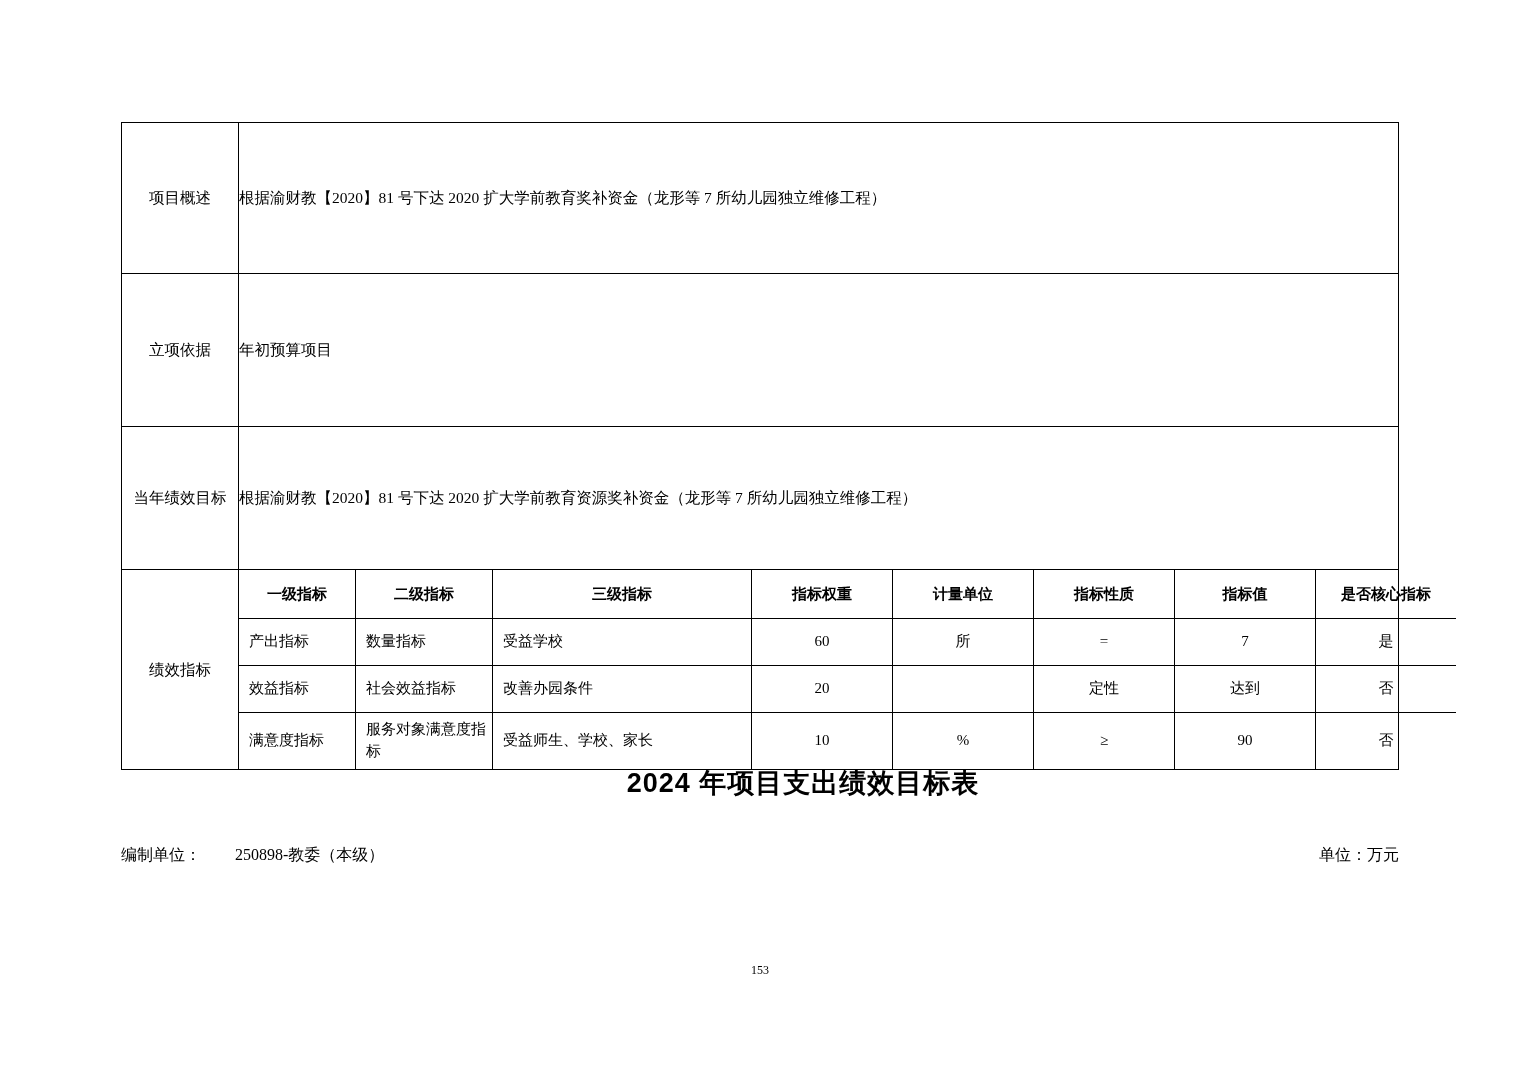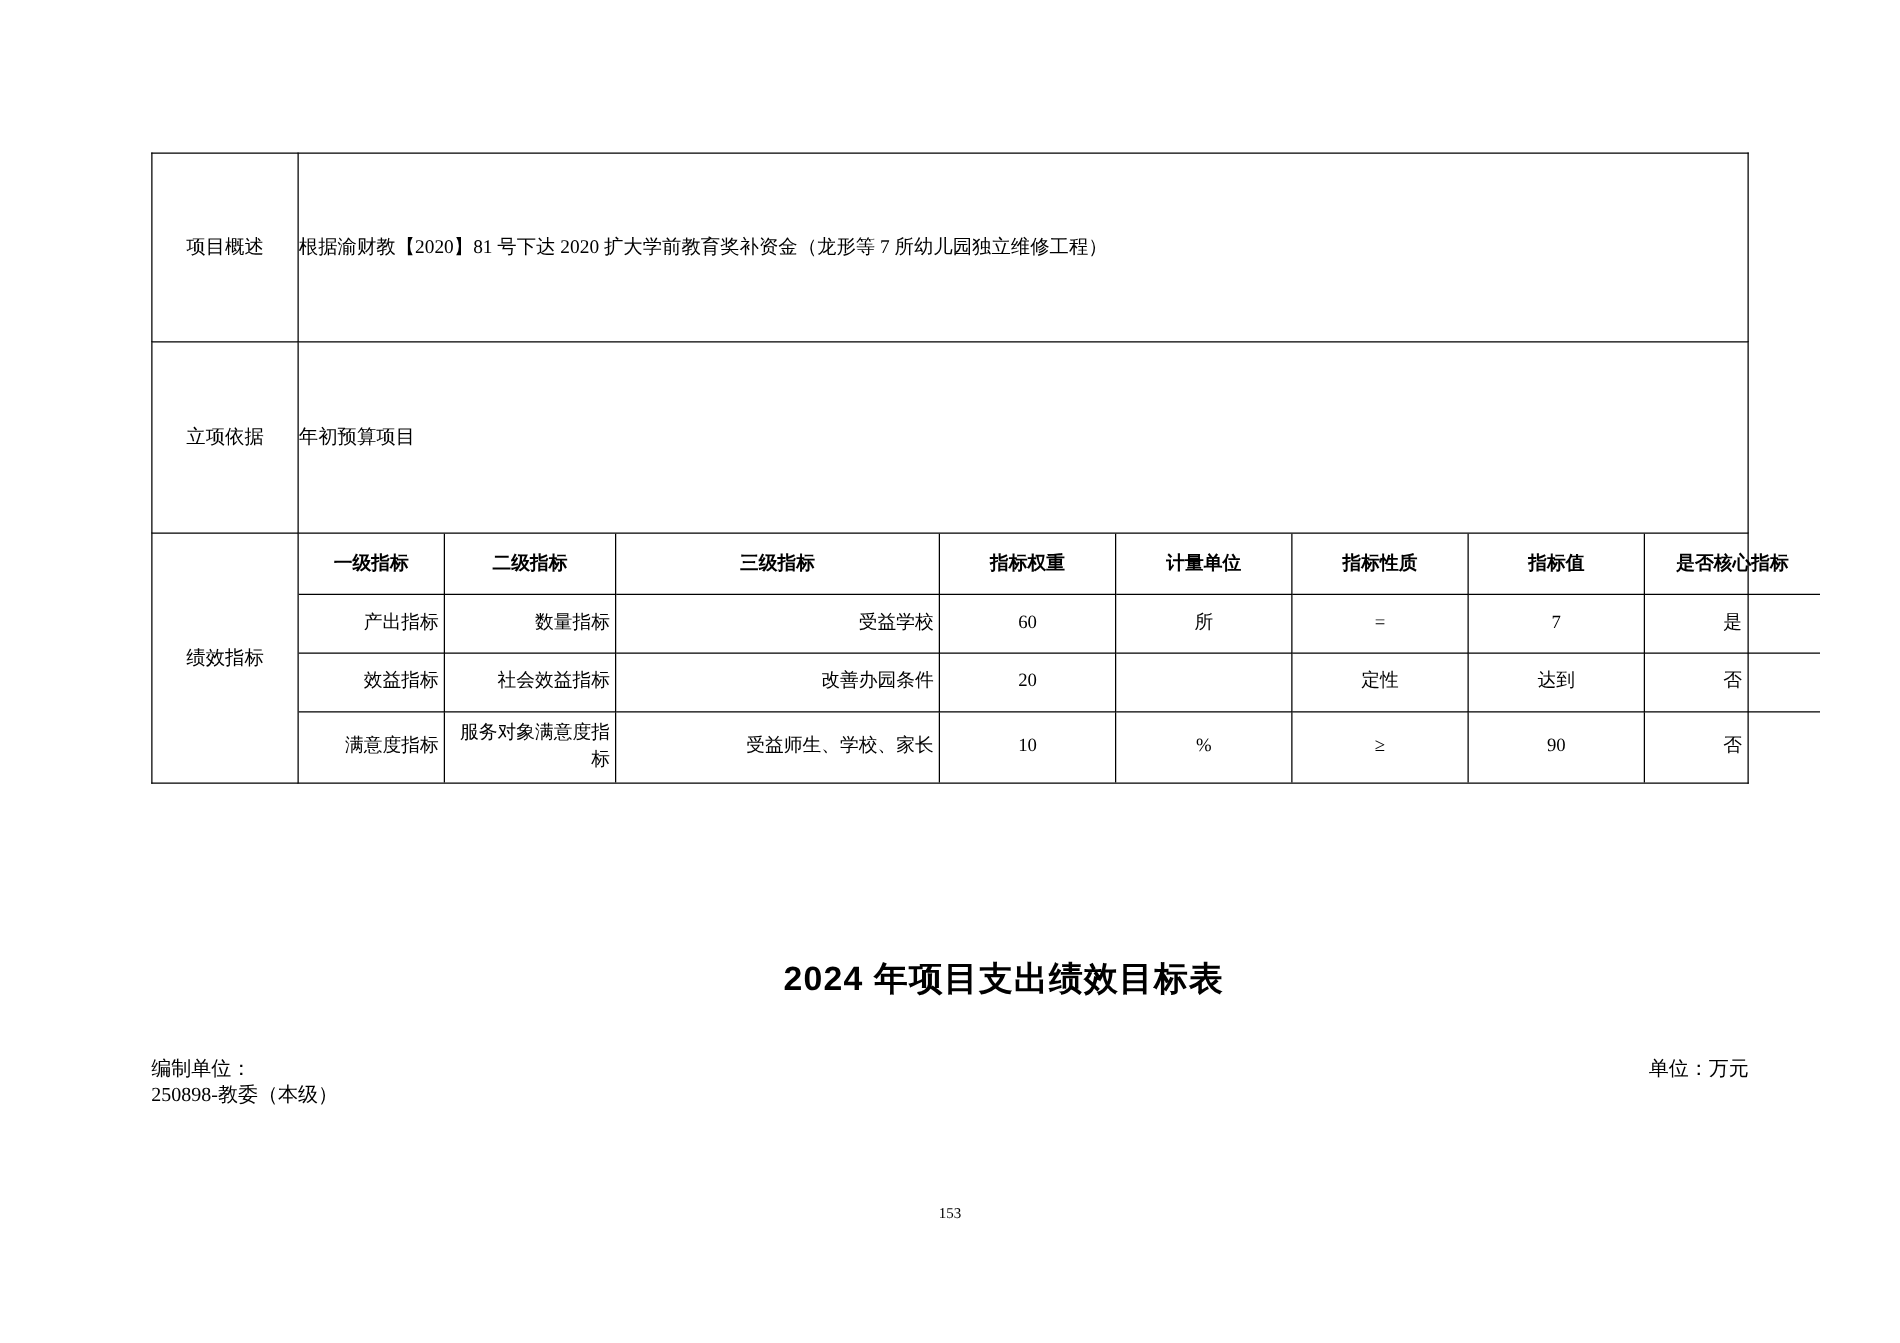--- a/index.html
+++ b/index.html
@@ -77,21 +77,21 @@
   .perf-table th {
     font-weight: bold;
     font-family: "Liberation Sans", "DejaVu Sans", sans-serif;
     height: 36px;
   }
   .perf-table td {
     height: 34px;
     font-family: "Liberation Serif", "DejaVu Serif", serif;
   }
   .perf-table td.cell-left {
-    text-align: right;
+    text-align: left;
     padding-left: 10px;
   }
   .perf-table tr > th:first-child,
   .perf-table tr > td:first-child {
     border-left: none;
   }
   .perf-table tr:first-child > th {
     border-top: none;
   }
   .perf-table tr:last-child > th,
@@ -117,21 +117,21 @@
   }
   .meta-row {
     position: absolute;
     left: 121px;
     top: 845px;
     width: 1278px;
     font-size: 16px;
     display: flex;
     justify-content: space-between;
   }
-  .meta-left { display: flex; flex-direction: column; }
+  .meta-left { display: flex; }
   .meta-left .meta-label { margin-right: 34px; }
   .page-number {
     position: absolute;
     left: 0;
     top: 963px;
     width: 1520px;
     text-align: center;
     font-size: 12px;
   }
 </style>
@@ -142,20 +142,24 @@
 
   <table class="doc-table">
     <tbody>
         <tr class="row-overview">
       <td class="label-cell">项目概述</td>
       <td class="content-cell">根据渝财教【2020】81 号下达 2020 扩大学前教育奖补资金（龙形等 7 所幼儿园独立维修工程）</td>
     </tr>
     <tr class="row-basis">
       <td class="label-cell">立项依据</td>
       <td class="content-cell">年初预算项目</td>
+    </tr>
+    <tr class="row-goal">
+      <td class="label-cell goal-label">当年绩效目标</td>
+      <td class="content-cell">根据渝财教【2020】81 号下达 2020 扩大学前教育资源奖补资金（龙形等 7 所幼儿园独立维修工程）</td>
     </tr>
     <tr>
       <td class="label-cell">绩效指标</td>
       <td class="perf-wrap">
         <table class="perf-table">
           <tbody>
                 <tr>
             <th style="width:108px">一级指标</th>
             <th style="width:128px">二级指标</th>
             <th style="width:250px">三级指标</th>

